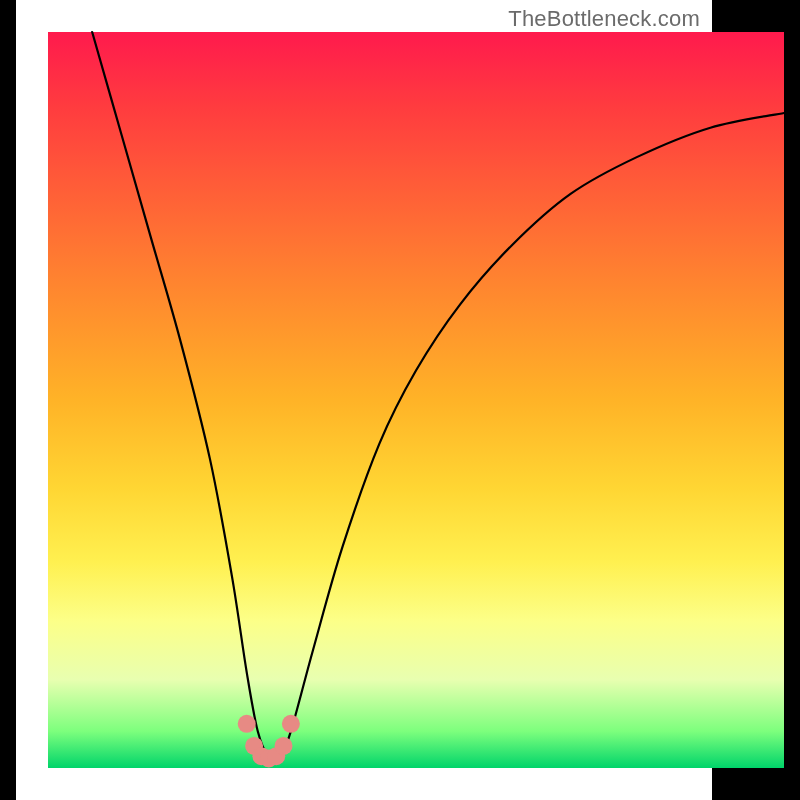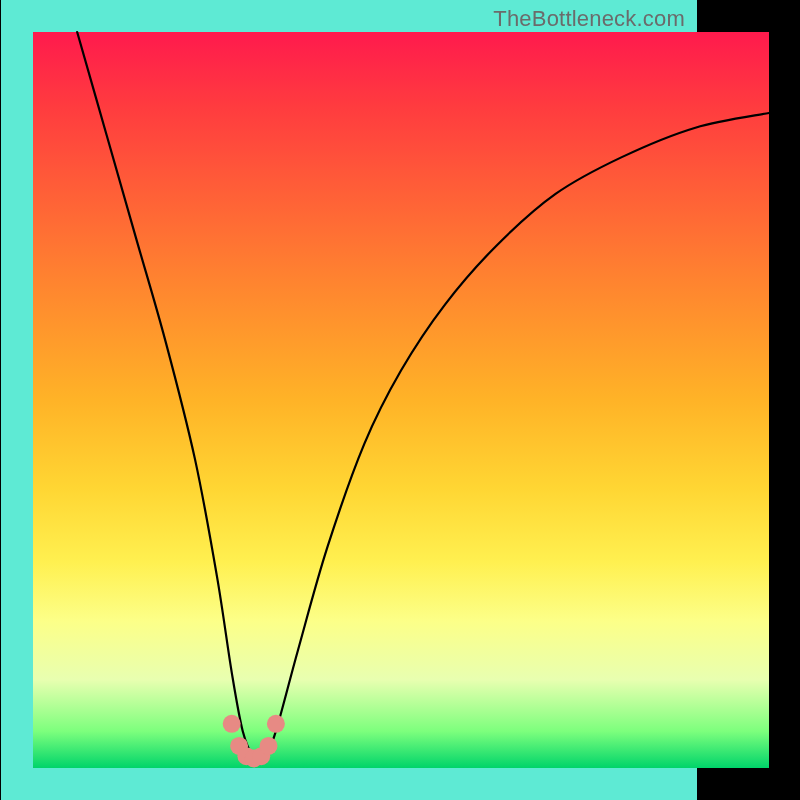--- a/index.html
+++ b/index.html
@@ -6,25 +6,25 @@
     margin: 0;
     padding: 0;
     width: 800px;
     height: 800px;
     overflow: hidden;
     background: #000;
     font-family: Arial, Helvetica, sans-serif;
   }
   .frame {
     position: absolute;
-    left: 1px;
+    left: 16px;
     top: 0;
     width: 696px;
     height: 800px;
-    background: #5eead4;
+    background: #ffffff;
   }
   .plot-area {
     position: absolute;
     left: 32px;
     top: 32px;
     width: 736px;
     height: 736px;
     background: linear-gradient(
       to bottom,
       #ff1a4d 0%,

